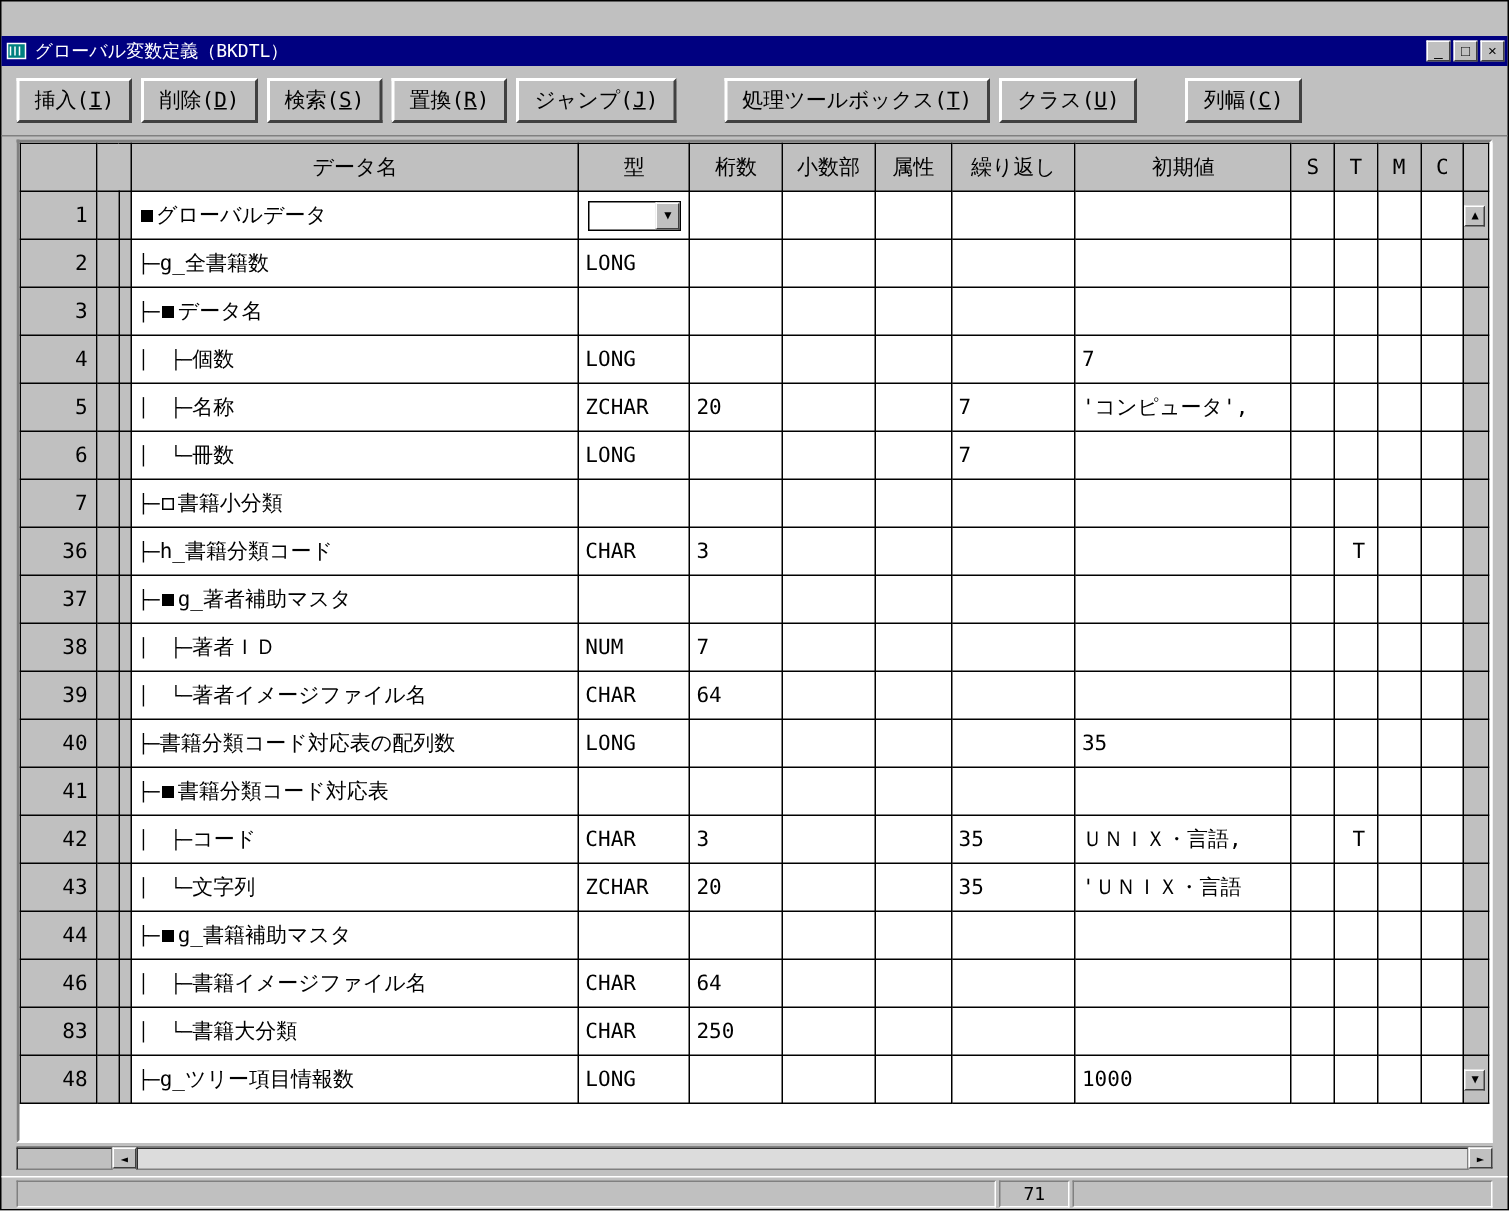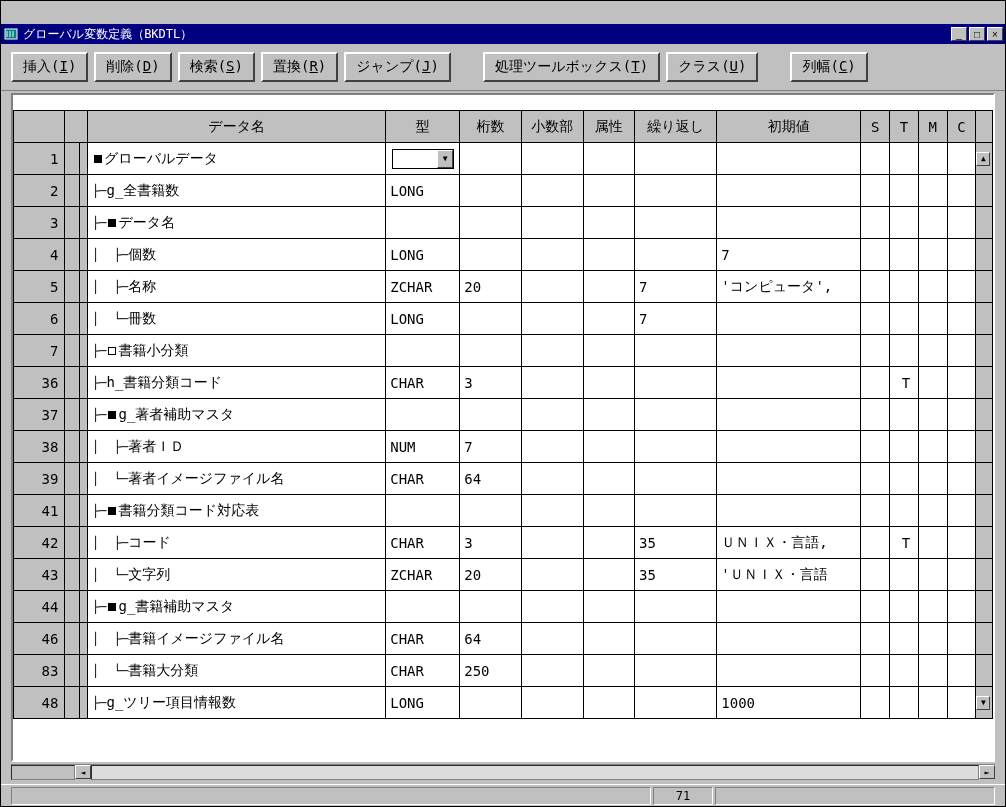--- a/index.html
+++ b/index.html
@@ -72,21 +72,20 @@
   border-color: #808080 #fff #fff #808080;
   background: #fff;
   overflow: hidden;
   display: flex;
   flex-direction: column;
 }
 .grid-scroll {
   flex: 1;
   overflow: hidden;
   position: relative;
-  margin-top: 15px;
 }
 table {
   border-collapse: collapse;
   width: 100%;
   table-layout: fixed;
 }
 th, td {
   border: 1px solid #000;
   padding: 0;
   height: 32px;
@@ -526,20 +525,42 @@
               <td class="cell"></td>
               <td class="cell"></td>
               <td class="cell"></td>
               <td class="cell" style="text-align: center;"></td>
               <td class="cell" style="text-align: center;"></td>
               <td class="cell" style="text-align: center;"></td>
               <td class="cell" style="text-align: center;"></td>
               <td class="vscroll-cell"></td>
             </tr>
             <tr>
+              <td class="rownum">40</td>
+              <td class="treecol"></td>
+              <td class="treecol"></td>
+              <td class="cell">
+                <div class="name-cell">
+                  <span class="tree-glyph">├─</span>
+                  <span> 書籍分類コード対応表の配列数</span>
+                </div>
+              </td>
+              <td class="cell">LONG</td>
+              <td class="cell"></td>
+              <td class="cell"></td>
+              <td class="cell"></td>
+              <td class="cell"></td>
+              <td class="cell">35</td>
+              <td class="cell" style="text-align: center;"></td>
+              <td class="cell" style="text-align: center;"></td>
+              <td class="cell" style="text-align: center;"></td>
+              <td class="cell" style="text-align: center;"></td>
+              <td class="vscroll-cell"></td>
+            </tr>
+            <tr>
               <td class="rownum">41</td>
               <td class="treecol"></td>
               <td class="treecol"></td>
               <td class="cell">
                 <div class="name-cell">
                   <span class="tree-glyph">├─</span>
                   <span class="sq"></span>
                   <span> 書籍分類コード対応表</span>
                 </div>
               </td>
@@ -697,16 +718,16 @@
 
   <div class="hscroll">
     <div style="width:64px;border:1px inset #808080"></div>
     <span class="hscroll-btn">◄</span>
     <div class="hscroll-track"></div>
     <span class="hscroll-btn">►</span>
   </div>
 
   <div class="statusbar">
     <div class="status-cell" style="flex:1"></div>
-    <div class="status-cell" style="width:60px;justify-content:center">71</div>
+    <div class="status-cell" style="width:47px;justify-content:center">71</div>
     <div class="status-cell" style="width:280px"></div>
   </div>
 </div>
 
 </body></html>

